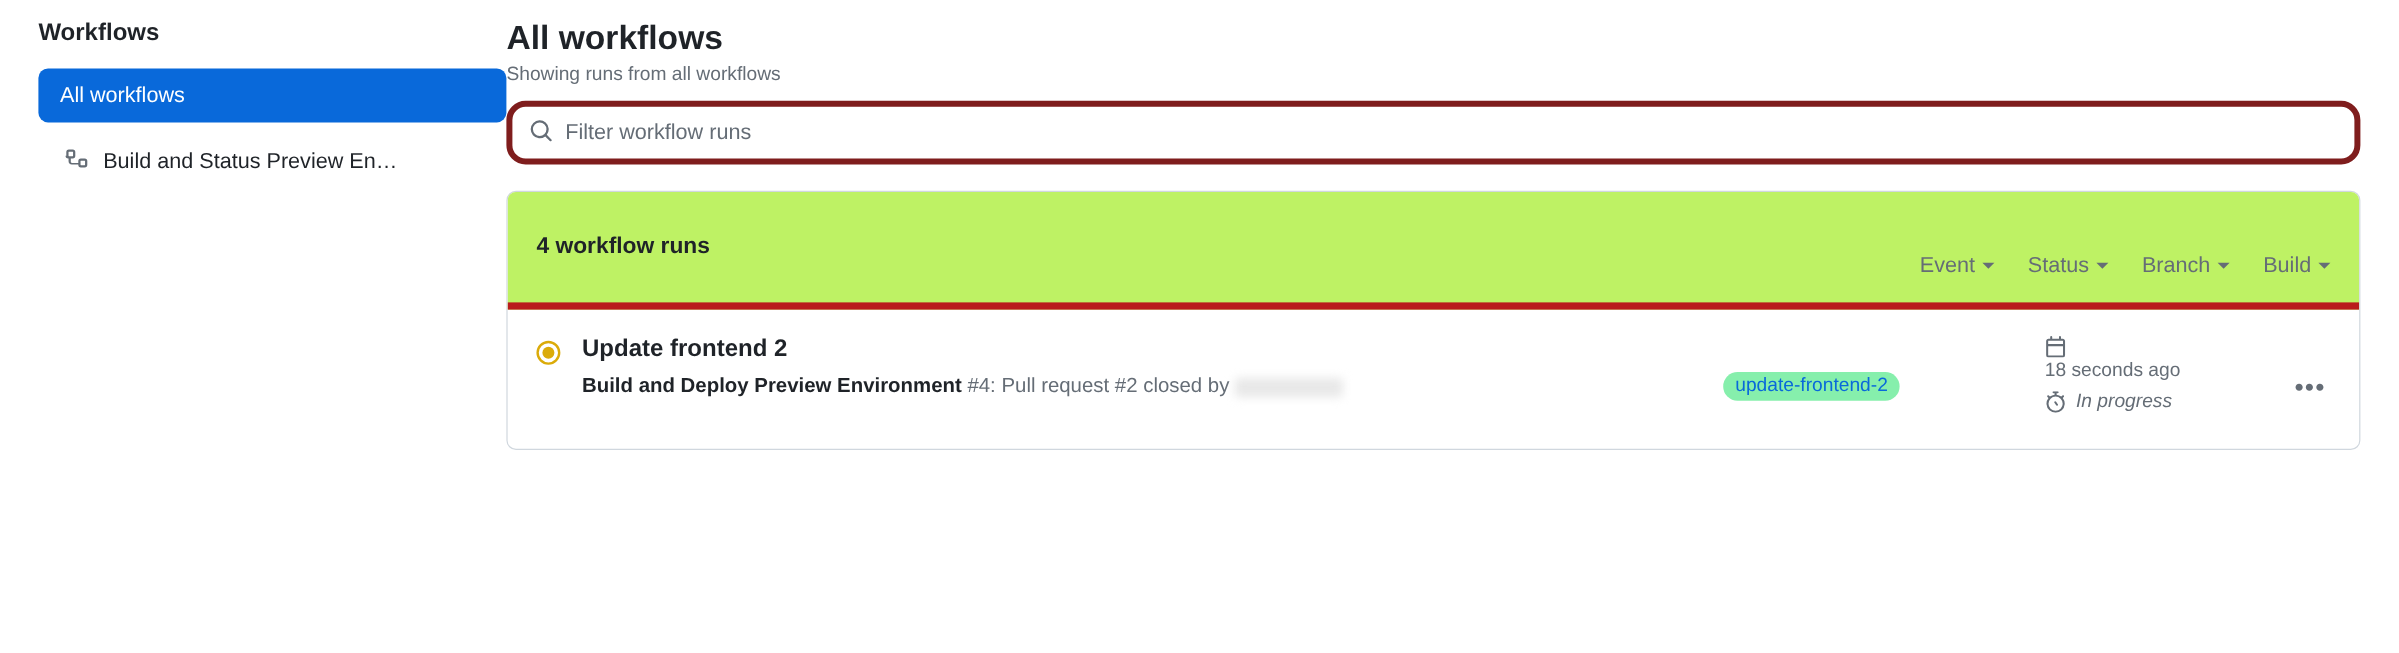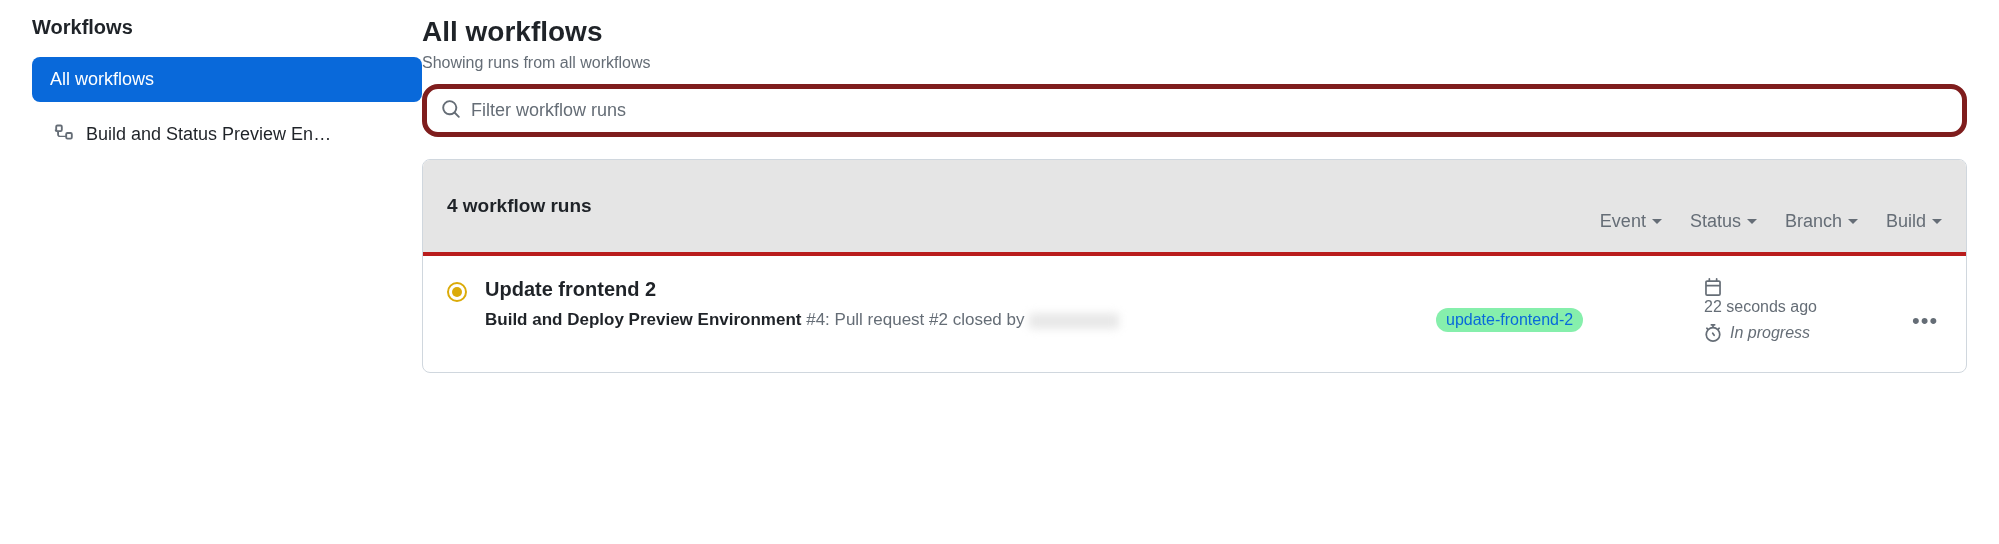--- a/index.html
+++ b/index.html
@@ -109,22 +109,22 @@
       height: 20px;
       fill: #656d76;
     }
     
     .runs-box {
       border: 1px solid #d0d7de;
       border-radius: 8px;
       overflow: hidden;
     }
     .runs-header {
-      background: #e5e5e5;
-      border-bottom: 4px solid #b91c1c;
+      background: #bef264;
+      border-bottom: 6px solid #b91c1c;
       display: flex;
       align-items: center;
       padding: 20px 24px;
       gap: 28px;
     }
     .runs-count {
       font-size: 19px;
       font-weight: 600;
       flex: 1;
     }
@@ -312,21 +312,21 @@
         <div class="branch-col">
           <span class="branch-label">update-frontend-2</span>
         </div>
         <div class="time-col">
           <div class="time-line" style="margin-bottom: 2px;">
             <svg viewBox="0 0 16 16">
                 <path d="M4.75 0a.75.75 0 0 1 .75.75V2h5V.75a.75.75 0 0 1 1.5 0V2h1.25c.966 0 1.75.784 1.75 1.75v10.5A1.75 1.75 0 0 1 13.25 16H2.75A1.75 1.75 0 0 1 1 14.25V3.75C1 2.784 1.784 2 2.75 2H4V.75A.75.75 0 0 1 4.75 0ZM2.5 7.5v6.75c0 .138.112.25.25.25h10.5a.25.25 0 0 0 .25-.25V7.5Zm10.75-4H2.75a.25.25 0 0 0-.25.25V6h11V3.75a.25.25 0 0 0-.25-.25Z"></path>
               </svg>
           </div>
           <div class="time-line">
-            <span>22 seconds ago</span>
+            <span>18 seconds ago</span>
           </div>
           <div class="time-line">
             <svg viewBox="0 0 16 16">
                 <path d="M5.75.75A.75.75 0 0 1 6.5 0h3a.75.75 0 0 1 0 1.5h-.75v1l-.001.041a6.724 6.724 0 0 1 3.464 1.435l.007-.006.75-.75a.749.749 0 0 1 1.275.326.749.749 0 0 1-.215.734l-.75.75-.006.007a6.75 6.75 0 1 1-10.548 0L2.72 5.03l-.75-.75a.751.751 0 0 1 .018-1.042.751.751 0 0 1 1.042-.018l.75.75.007.006A6.72 6.72 0 0 1 7.25 2.541V1.5H6.5a.75.75 0 0 1-.75-.75ZM8 14.5A5.25 5.25 0 1 0 8 4a5.25 5.25 0 0 0 0 10.5Zm.389-6.7 1.261 1.837a.75.75 0 1 1-1.238.848L7.15 8.648a.75.75 0 0 1 1.239-.848Z"></path>
               </svg>
             <span class="in-progress">In progress</span>
           </div>
         </div>
         <div class="kebab">
           <span class="kebab-dots">•••</span>

